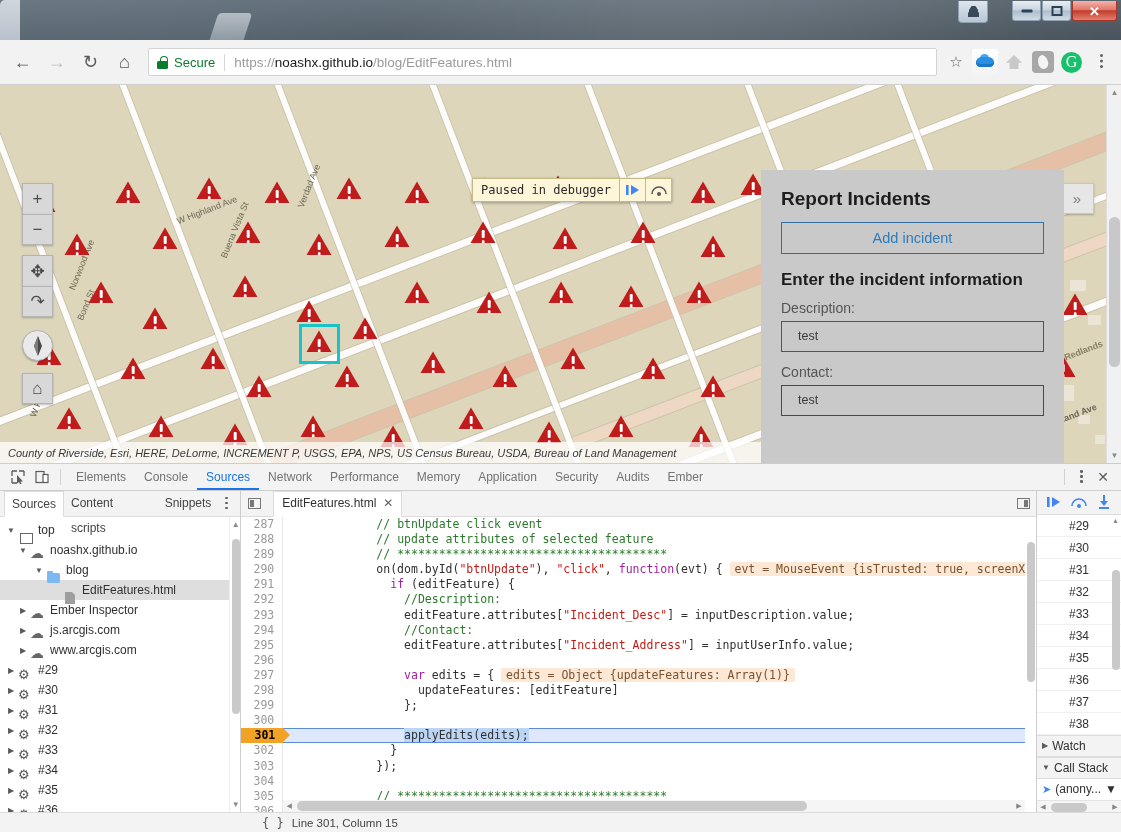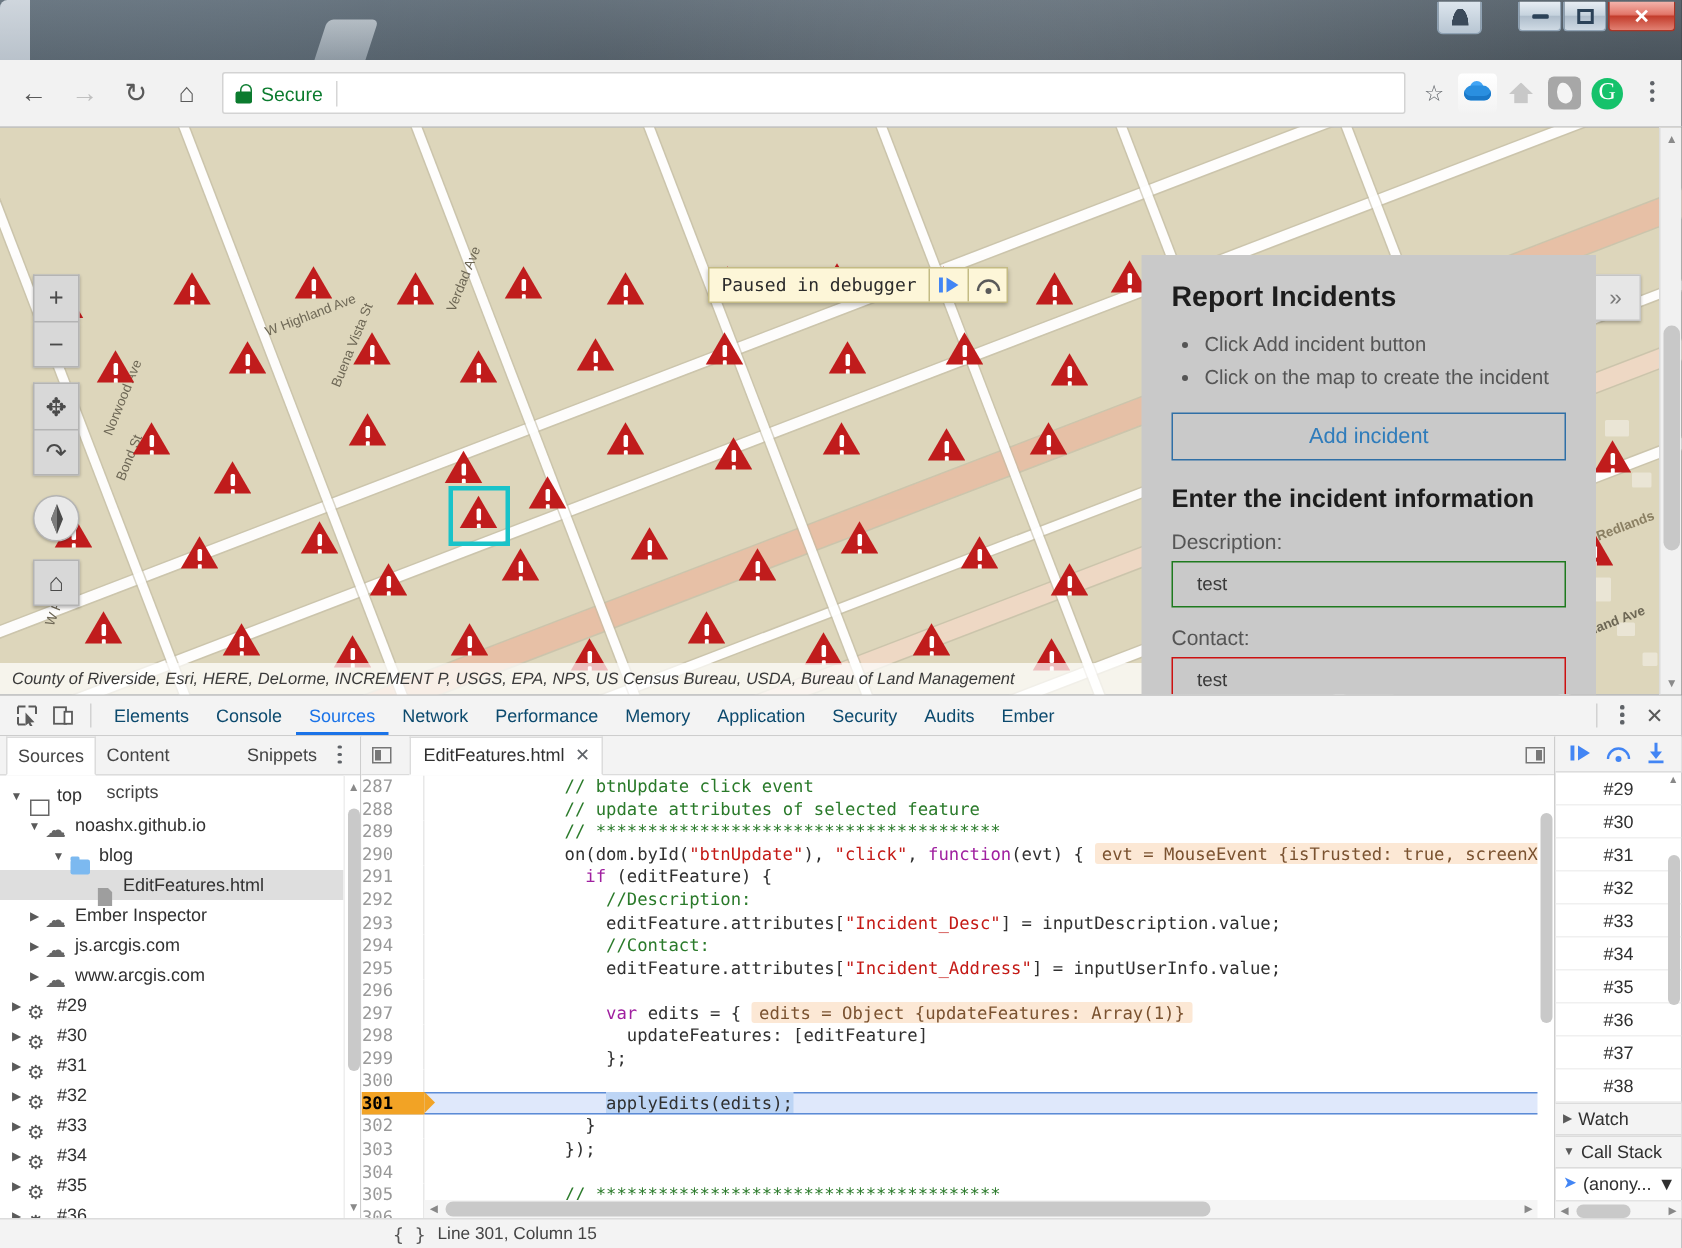--- a/index.html
+++ b/index.html
@@ -316,21 +316,21 @@
   #dt-tabbar {
     height: 27px; border-bottom: 1px solid #cdcdcd;
     display: flex; align-items: center; padding: 0 6px; background: #f3f3f3;
   }
   .dt-toolicon {
     width: 24px; height: 22px; display: flex; align-items: center; justify-content: center;
     color: #5a5a5a;
   }
   .dt-sep { width: 1px; height: 16px; background: #d2d2d2; margin: 0 6px; }
   .dt-tab {
-    padding: 0 9px; height: 26px; line-height: 26px; font-size: 12px; color: #0c4a6e;
+    padding: 0 9px; height: 26px; line-height: 26px; font-size: 12px; color: #737373;
   }
   .dt-tab.active { color: #1a73e8; box-shadow: inset 0 -2px 0 #1a73e8; }
   #dt-tabbar .spacer { flex: 1 1 auto; }
   #dt-kebab { width: 20px; height: 22px; position: relative; }
   #dt-kebab::after {
     content:""; position:absolute; left:9px; top:4px; width:2.5px;height:2.5px;
     background:#5f6368;border-radius:50%; box-shadow:0 5px 0 #5f6368, 0 10px 0 #5f6368;
   }
   #dt-close { width: 24px; height: 22px; display:flex;align-items:center;justify-content:center;
               color:#5a5a5a; font-size:14px; }
@@ -401,21 +401,21 @@
     margin-left: 6px;
   }
   .ed-tab .x { font-size: 12px; color: #5f6368; }
   #ed-right-btn { margin-left: auto; width: 26px; height: 25px; display:flex;align-items:center;justify-content:center; }
   #ed-right-btn .bx { width:13px;height:11px;border:1.5px solid #777; position:relative; }
   #ed-right-btn .bx::after{content:"";position:absolute;right:1px;top:1px;width:4px;height:7px;background:#777;}
 
   #code-area { flex: 1 1 auto; position: relative; overflow: hidden; background: #fff; }
   .code-line { display: flex; height: 15.1px; align-items: stretch; font-family: "DejaVu Sans Mono", monospace; font-size: 11.5px; }
   .ln {
-    width: 42px; flex: 0 0 42px; text-align: left; padding-right: 8px; color: #999;
+    width: 42px; flex: 0 0 42px; text-align: right; padding-right: 8px; color: #999;
     background: #fff; border-right: 1px solid #e8e8e8; line-height: 15.1px;
   }
   .code { padding-left: 10px; white-space: pre; color: #303030; line-height: 15.1px; flex:1 1 auto; }
   .code-line.current { background: #dfe8fb; box-shadow: inset 0 1px 0 #5c8bd6, inset 0 -1px 0 #5c8bd6; }
   .code-line.current .ln {
     background: #f2a325; color: #000; font-weight: bold; border-right: none;
     position: relative;
   }
   .code-line.current .ln::after {
     content:""; position:absolute; right:-7px; top:0; width:0;height:0;
@@ -502,20 +502,21 @@
   <div id="toolbar">
     <div class="navbtn">←</div>
     <div class="navbtn disabled">→</div>
     <div class="navbtn">↻</div>
     <div class="navbtn">⌂</div>
 
     <div id="omnibox">
       <div id="lock-icon"></div>
       <div id="secure-text">Secure</div>
       <div id="omnibox-sep"></div>
+      <div id="url"><span>https://</span><span class="host">noashx.github.io</span><span>/blog/EditFeatures.html</span></div>
     </div>
 
     <div id="star-btn">☆</div>
     <div class="ext-icon ext-cloud"></div>
     <div class="ext-icon ext-gray"></div>
     <div class="ext-icon ext-square"></div>
     <div class="ext-icon ext-grammarly"></div>
     <div id="kebab"></div>
   </div>
 
@@ -755,24 +756,20 @@
       </div>
 
       <div id="attribution">
         <span>County of Riverside, Esri, HERE, DeLorme, INCREMENT P, USGS, EPA, NPS, US Census Bureau, USDA, Bureau of Land Management</span>
         <span>ed by Esri</span>
       </div>
     </div>
 
     <div id="report-panel">
       <h2>Report Incidents</h2>
-      <ul>
-        <li>Click Add incident button</li>
-        <li>Click on the map to create the incident</li>
-      </ul>
       <div class="app-btn">Add incident</div>
       <h3>Enter the incident information</h3>
       <div class="field-label">Description:</div>
       <div class="app-input desc">test</div>
       <div class="field-label">Contact:</div>
       <div class="app-input contact">test</div>
 
     </div>
   </div>
 

